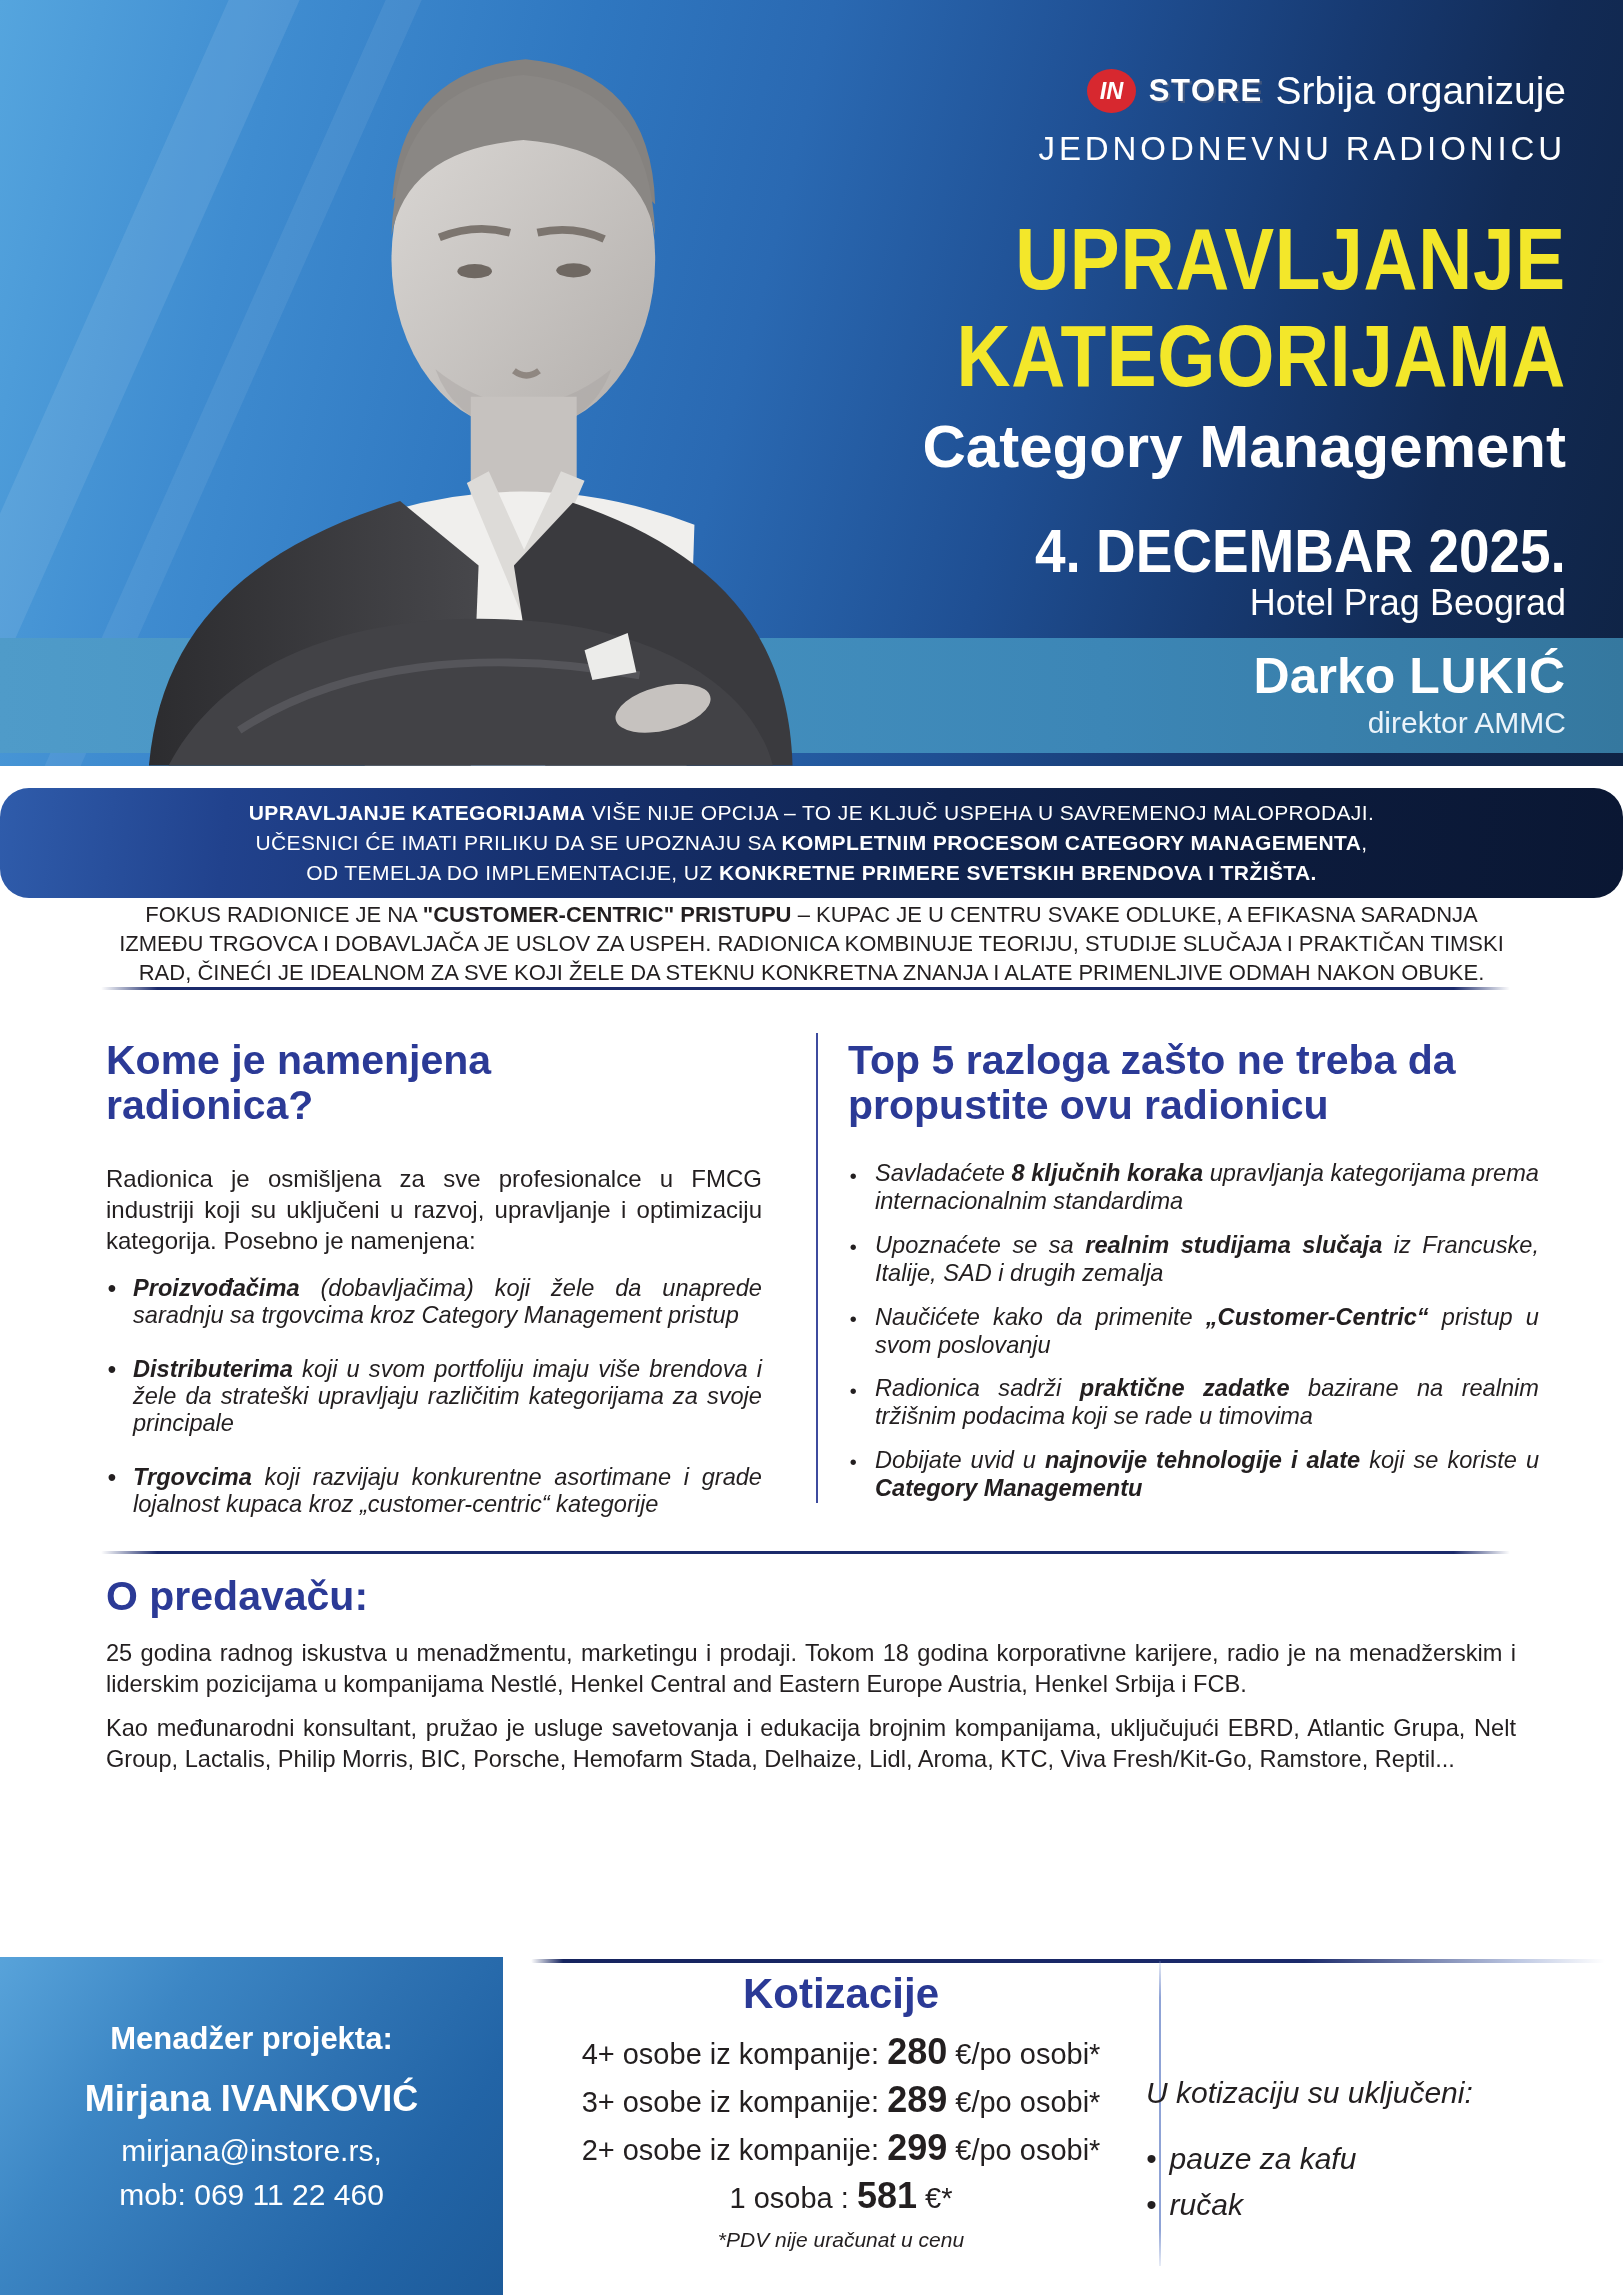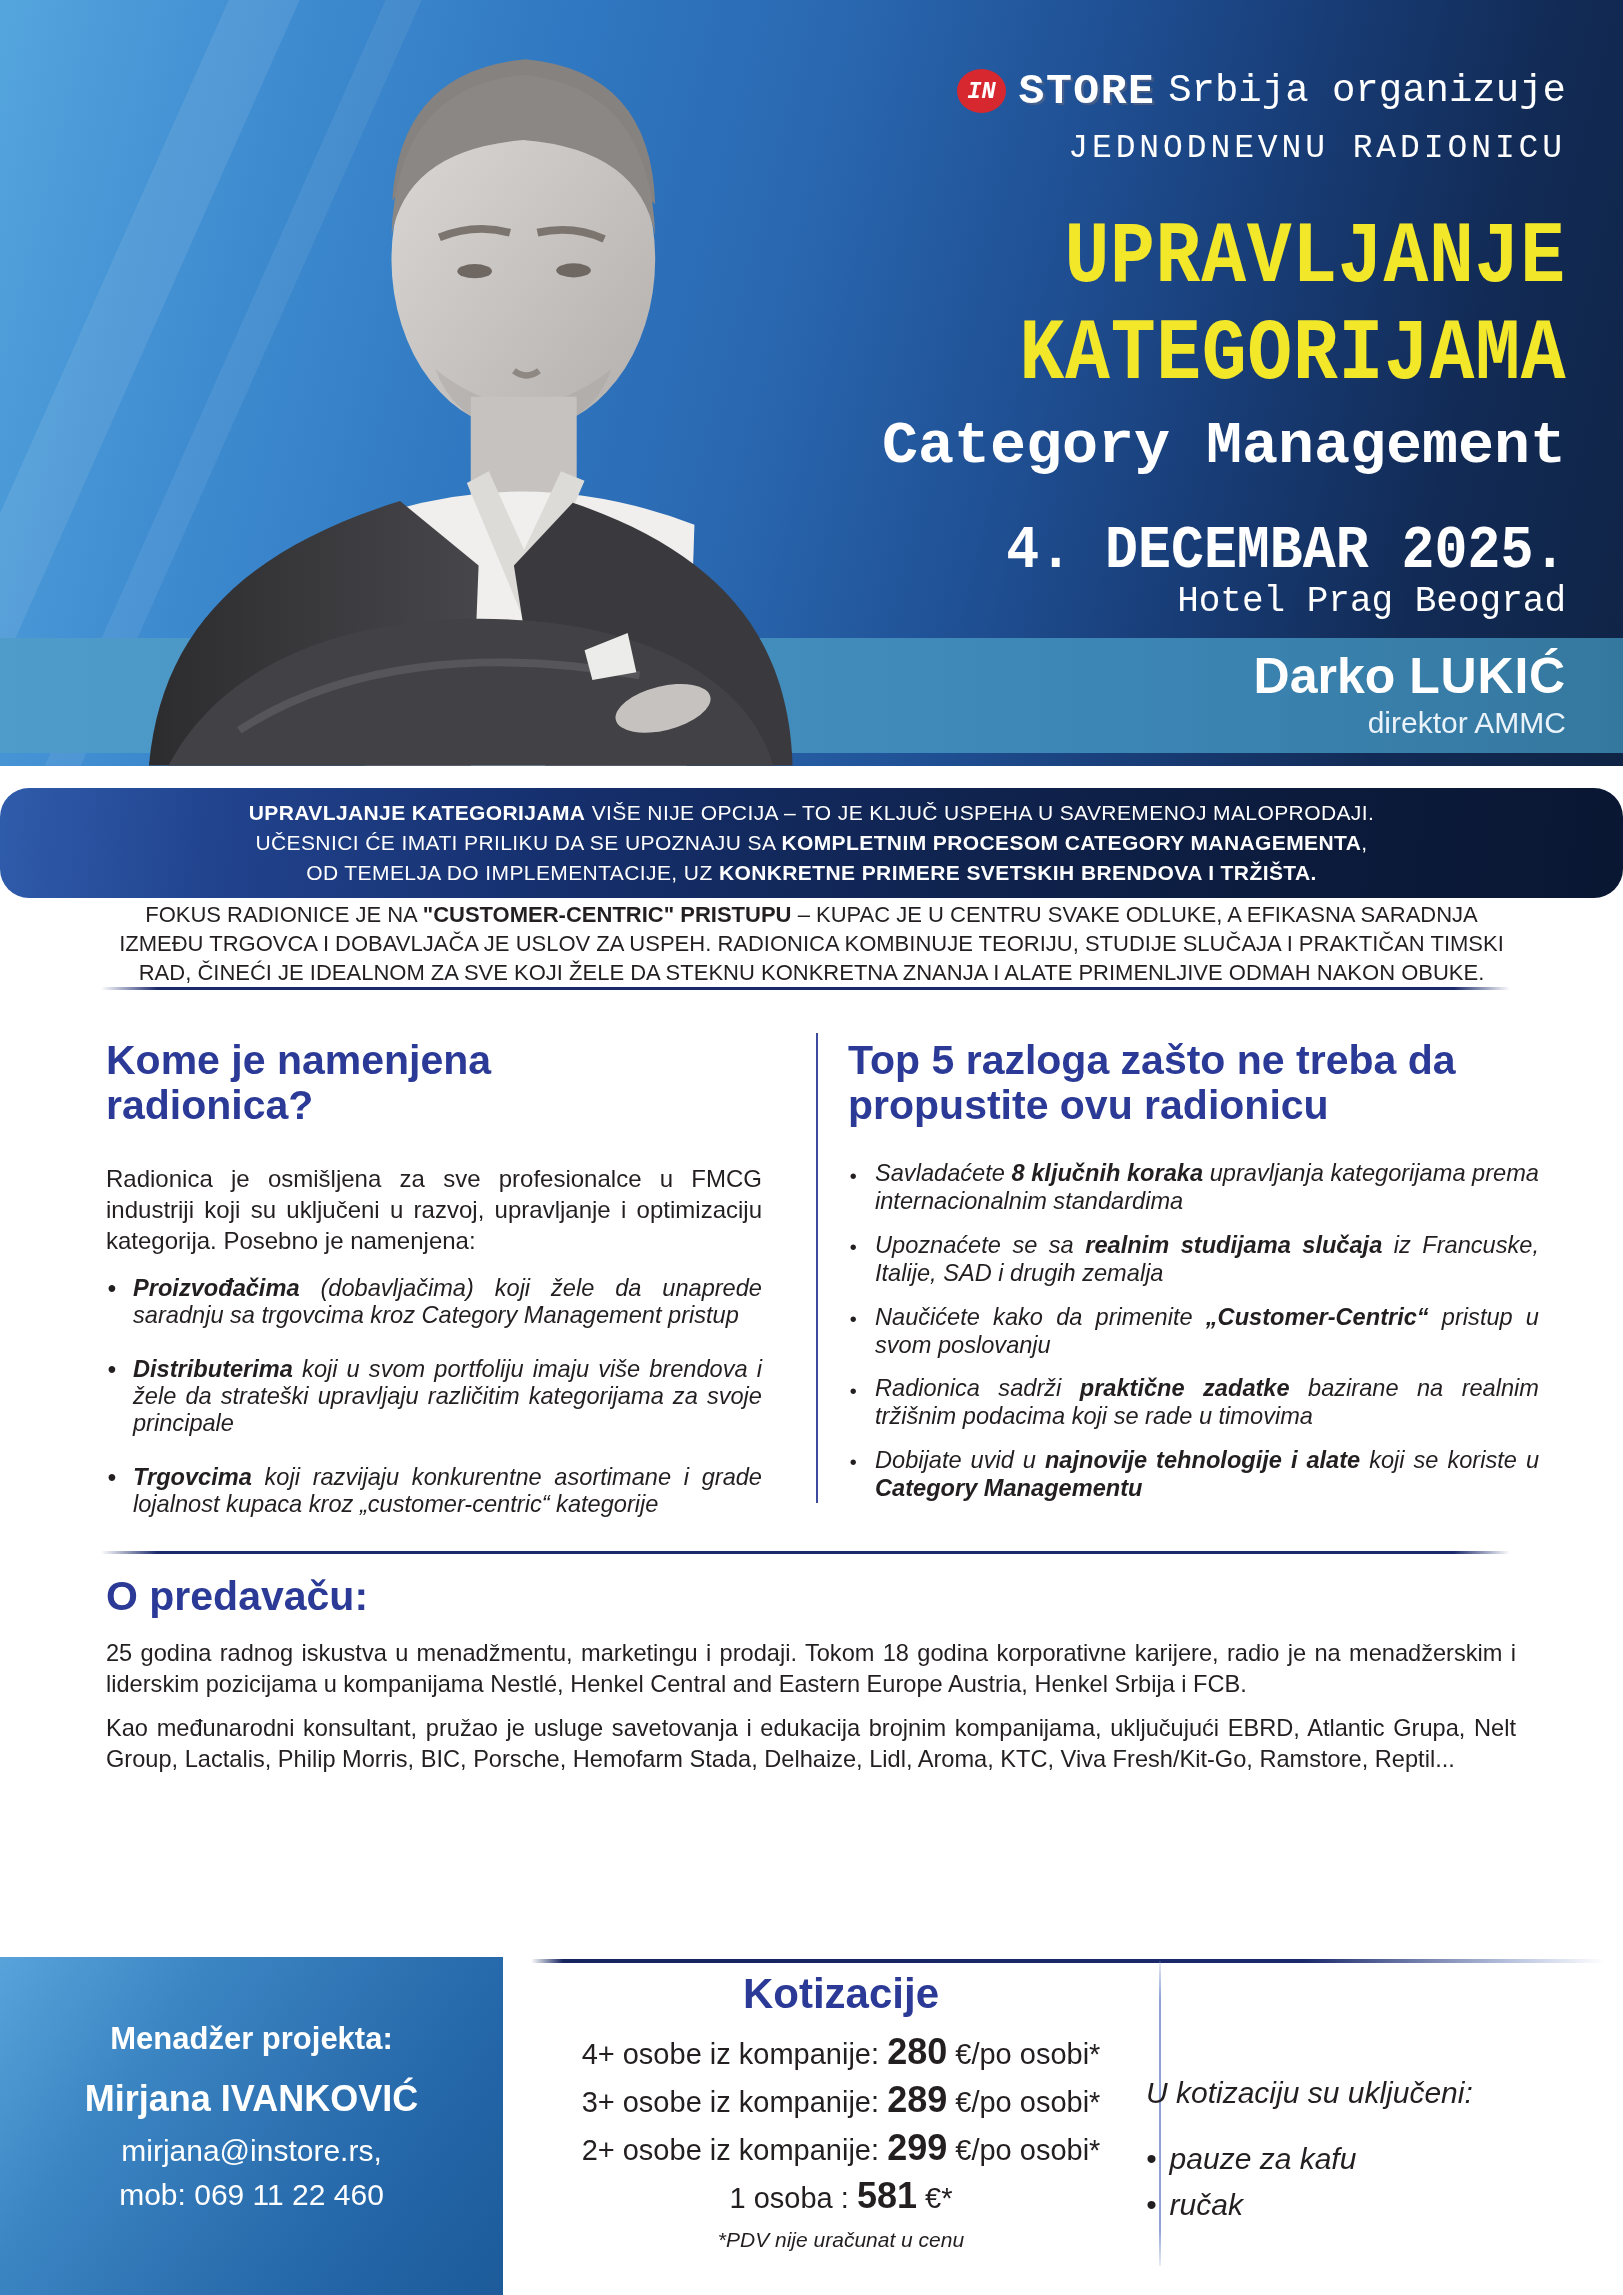--- a/index.html
+++ b/index.html
@@ -15,26 +15,26 @@
   .s1{left:47px;width:71px;}
   .s2{left:204px;width:36px;background:rgba(255,255,255,.07);}
   .speaker-band{position:absolute;left:0;top:638px;width:1623px;height:115px;z-index:1;
         background:linear-gradient(90deg,#4f9bc9 0%,#4490bf 38%,#3c86b6 68%,#35789f 100%);
         text-align:right;padding:0;box-sizing:border-box;}
   .speaker-name{margin:12.6px 57px 0 0;font-size:50px;line-height:50px;color:#ffffff;}
   .speaker-name .first{font-weight:bold;}
   .speaker-name .last{font-weight:bold;letter-spacing:0.8px;}
   .speaker-role{margin:7.9px 57px 0 0;font-size:30px;line-height:30px;color:#eaf3fa;}
   .photo{position:absolute;left:43px;bottom:0;width:777px;height:766px;z-index:2;}
-  .hero-text{position:absolute;top:0;right:57px;width:1115px;text-align:right;z-index:3;color:#fff;font-family:Liberation Mono, monospace;}
+  .hero-text{position:absolute;top:0;right:57px;width:1115px;text-align:right;z-index:3;color:#fff;}
   .logo-row{display:flex;justify-content:flex-end;align-items:center;gap:12.6px;margin-top:68px;height:46px;}
   .logo-in{width:49px;height:44px;background:#d7282f;border-radius:50%;display:flex;
            align-items:center;justify-content:center;font-weight:bold;font-style:italic;
            font-size:23.6px;color:#fff;}
-  .logo-store{font-size:43px;font-weight:bold;letter-spacing:1.6px;
+  .logo-store{font-size:31px;font-weight:bold;letter-spacing:1.6px;
               text-shadow:2.4px 2.4px 0 rgba(110,110,125,.45);}
   .organizer{font-size:39px;}
   .subtitle{margin-top:15.7px;font-size:33px;letter-spacing:3.9px;}
   .title-yellow{margin-top:47px;font-size:88px;line-height:88px;font-weight:bold;color:#f3e72a;}
   .title-yellow.t2{margin-top:9.4px;}
   .title-yellow span{display:inline-block;transform:scaleX(.85);transform-origin:100% 50%;
                      letter-spacing:0.8px;white-space:nowrap;}
   .title-en{margin-top:17.3px;font-size:60px;line-height:60px;font-weight:bold;color:#ffffff;}
   .date{margin-top:44px;font-size:61px;line-height:61px;font-weight:bold;}
   .date span{display:inline-block;transform:scaleX(.9);transform-origin:100% 50%;white-space:nowrap;}

